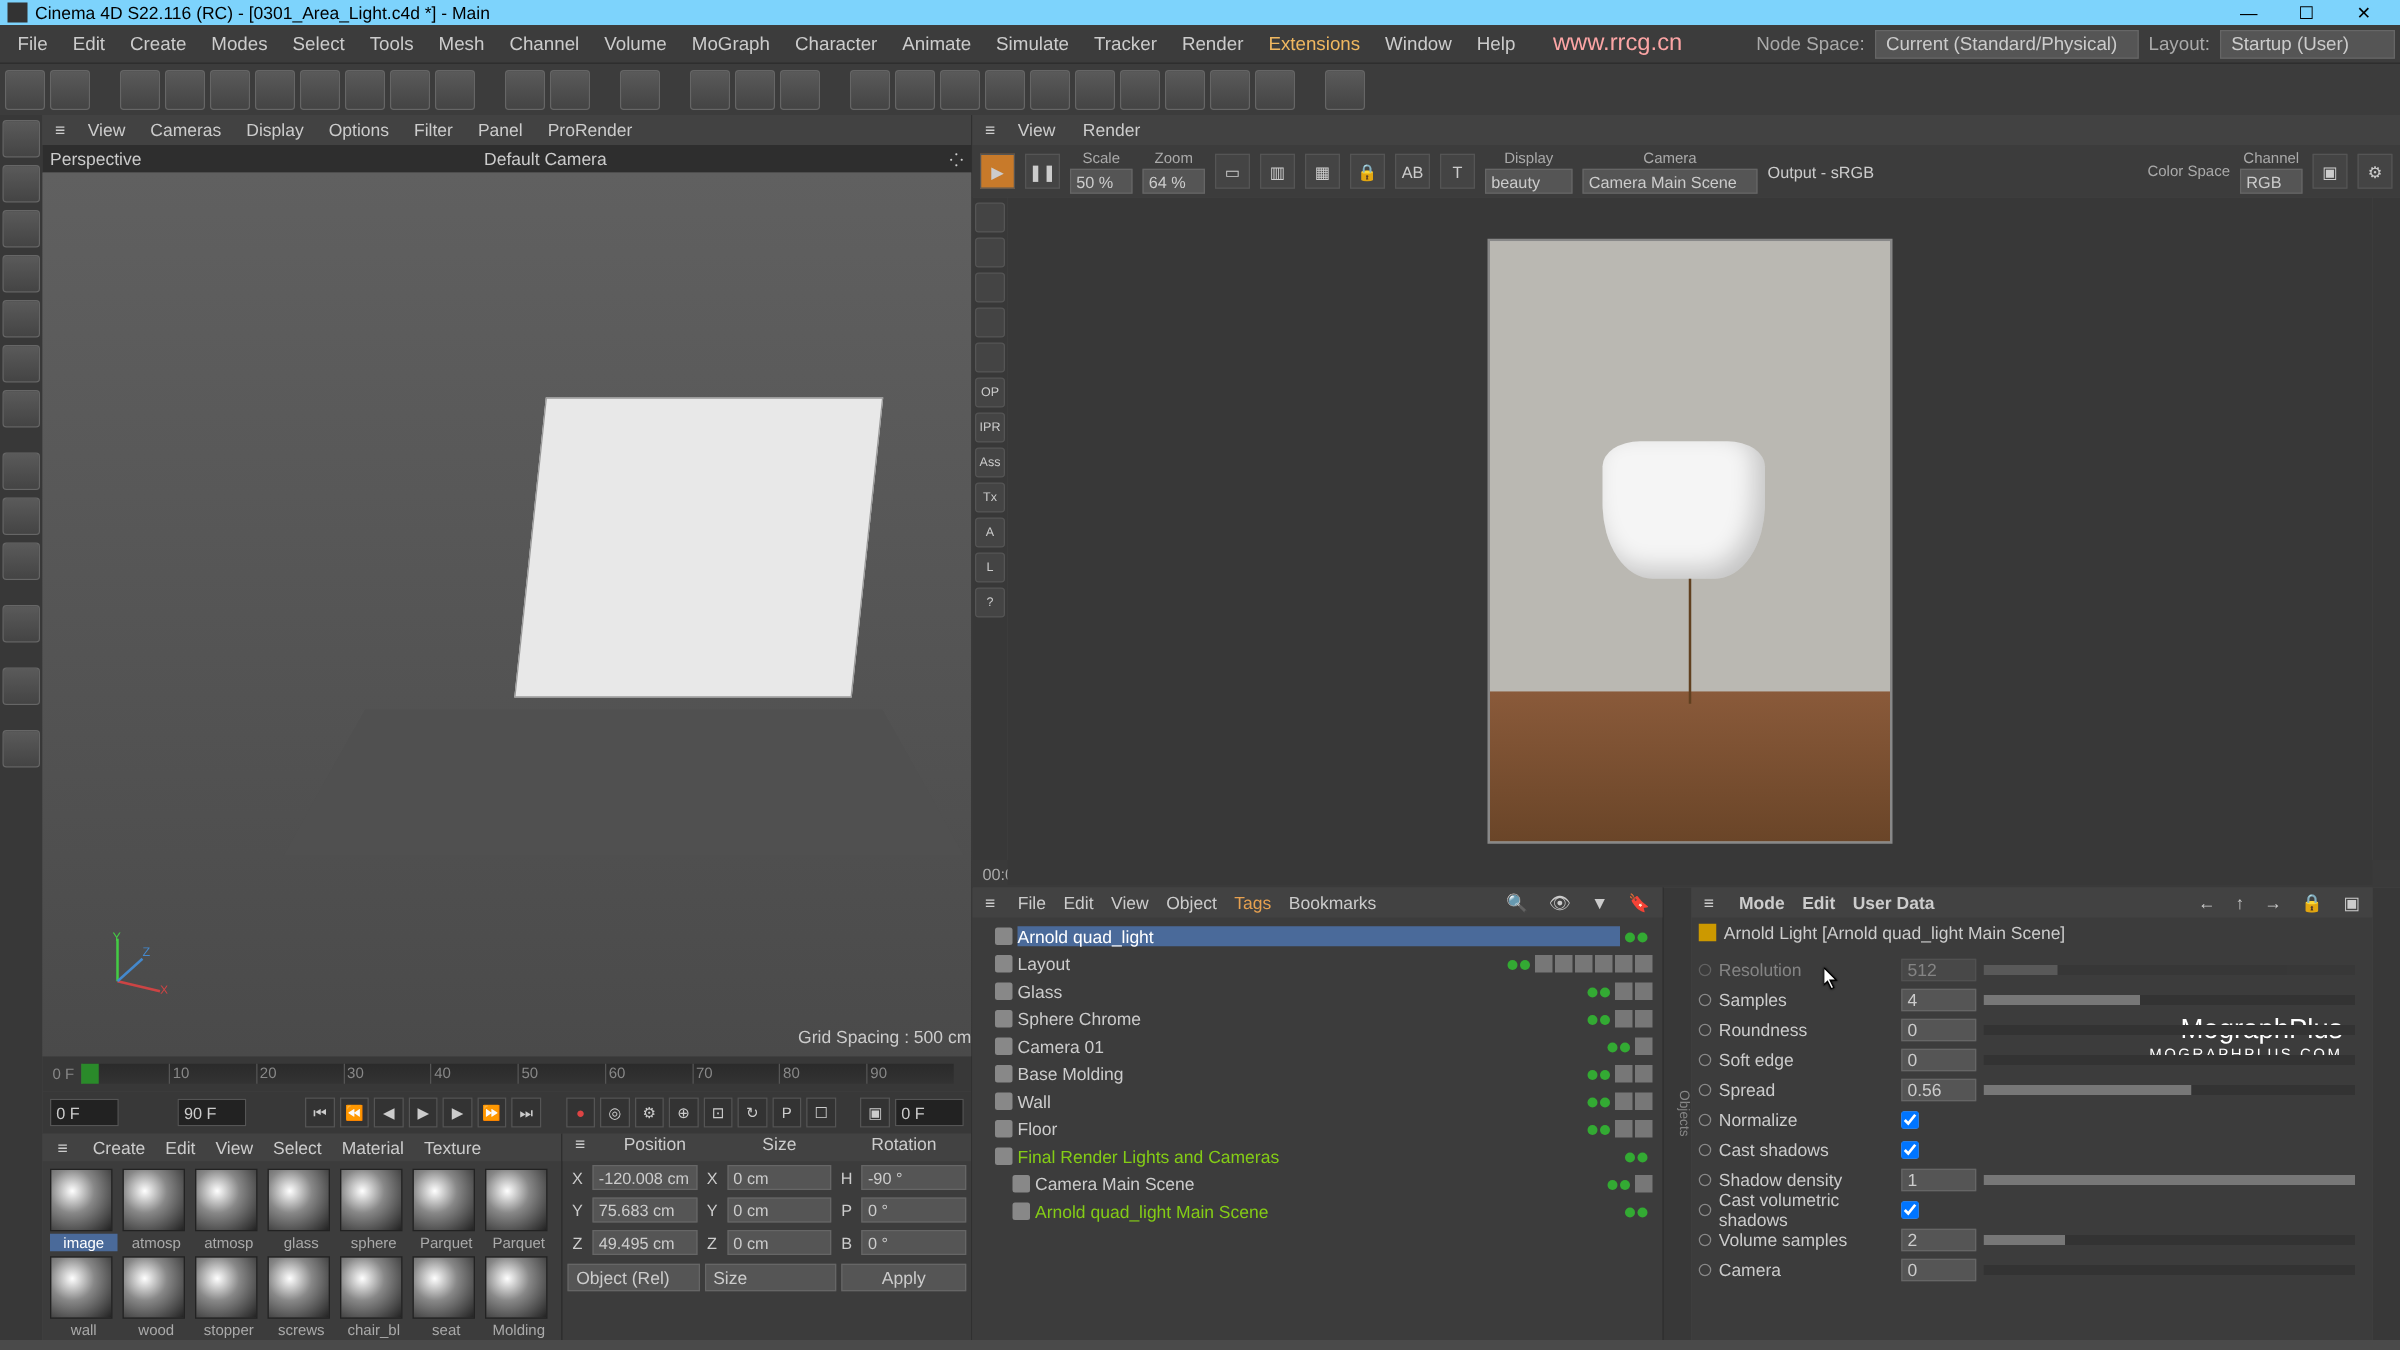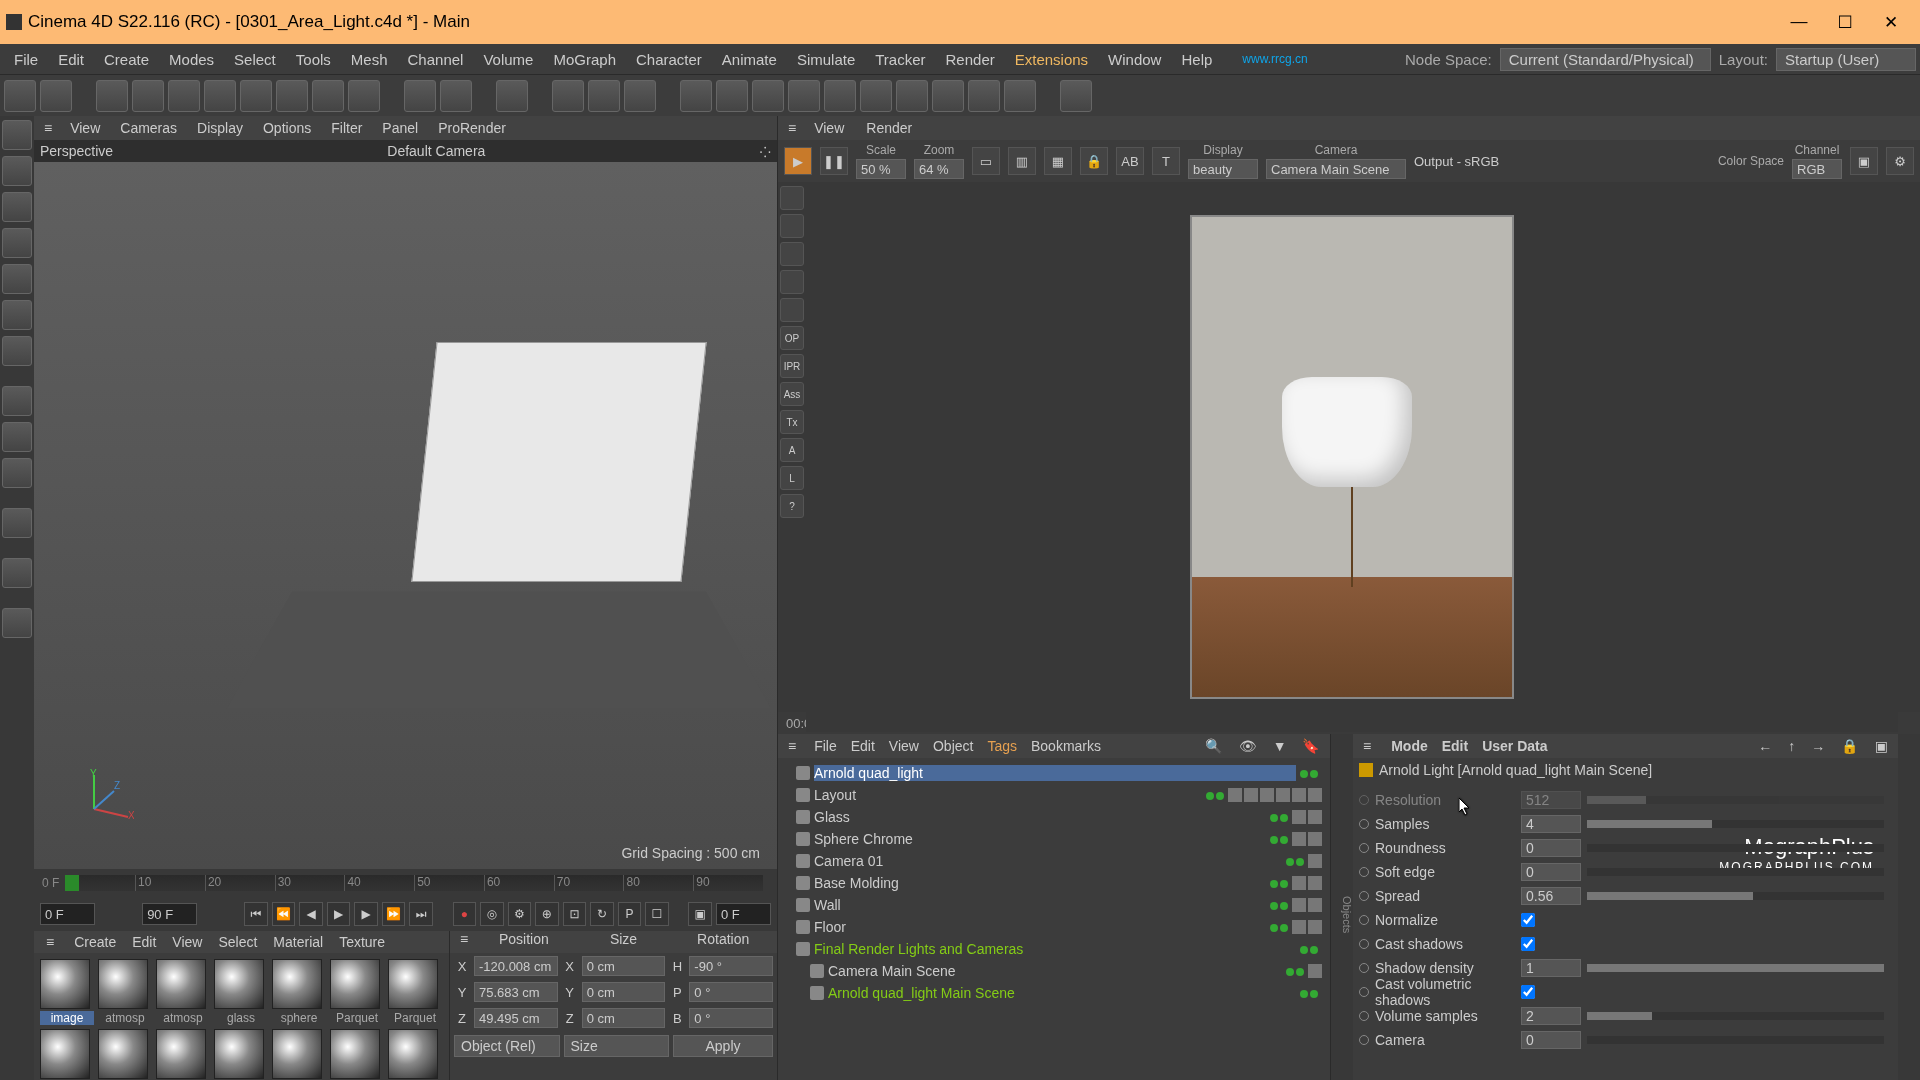--- a/index.html
+++ b/index.html
@@ -1,28 +1,28 @@
 <!DOCTYPE html>
 <html><head>
 <meta charset="utf-8">
 <style>
 * { margin:0; padding:0; box-sizing:border-box; font-family:"Segoe UI",Arial,sans-serif; }
 body { width:1920px; height:1080px; background:#4a4a4a; color:#ccc; font-size:14px; overflow:hidden; }
 
 
-.titlebar { height:44px; background:#fdba74; color:#000; display:flex; align-items:center; padding:0 6px; font-size:17px; }
+.titlebar { height:20px; background:#7dd3fc; color:#000; display:flex; align-items:center; padding:0 6px; font-size:14px; }
 .titlebar-icon { width:16px; height:16px; background:#333; margin-right:6px; }
 .titlebar-ctrls { margin-left:auto; display:flex; }
 .titlebar-ctrls span { width:46px; height:28px; display:flex; align-items:center; justify-content:center; cursor:pointer; color:#000; }
 
 
 .menubar { height:30px; background:#3c3c3c; display:flex; align-items:center; padding:0 4px; font-size:15px; }
 .menubar .menu-item { padding:4px 10px; cursor:pointer; }
 .menubar .menu-item.highlight { color:#f0b860; }
-.menubar .watermark { color:#0ea5e9; margin-left:20px; font-size:12px; }
+.menubar .watermark { color:#fca5a5; margin-left:20px; font-size:19px; }
 .menubar .right-group { margin-left:auto; display:flex; align-items:center; gap:8px; }
 .menubar .label { color:#aaa; }
 .menubar .dropdown { background:#555; border:1px solid #666; color:#ccc; padding:2px 16px 2px 8px; min-width:140px; position:relative; }
 
 
 .iconbar { height:42px; background:#3c3c3c; display:flex; align-items:center; gap:4px; padding:0 4px; border-top:1px solid #2a2a2a; }
 .iconbar .ibtn { width:32px; height:32px; background:linear-gradient(#5a5a5a,#444); border:1px solid #666; border-radius:3px; cursor:pointer; display:flex; align-items:center; justify-content:center; }
 .iconbar .spacer { width:16px; }
 
 
@@ -33,21 +33,21 @@
 .left-tools .tbtn { width:30px; height:30px; background:linear-gradient(#5a5a5a,#444); border:1px solid #666; border-radius:3px; cursor:pointer; }
 
 
 .vp-col { flex:1; display:flex; flex-direction:column; }
 .viewport-header { height:24px; background:#424242; display:flex; align-items:center; gap:2px; padding:0 4px; font-size:14px; }
 .viewport-header .menu { padding:2px 10px; cursor:pointer; }
 .viewport-persp { height:22px; background:#2e2e2e; display:flex; align-items:center; padding:0 6px; font-size:14px; }
 .viewport-persp .center { margin:0 auto; }
 .viewport-canvas { flex:1; background:linear-gradient(#606060,#4a4a4a); position:relative; }
 .viewport-canvas .axis-gizmo { position:absolute; left:50px; bottom:50px; width:50px; height:50px; }
-.viewport-canvas .grid-info { position:absolute; right:17px; bottom:8px; font-size:14px; color:#ccc; }
+.viewport-canvas .grid-info { position:absolute; right:0; bottom:8px; font-size:14px; color:#ccc; }
 .viewport-canvas .scene-box { position:absolute; left:390px; top:180px; width:270px; height:240px; background:#e8e8e8; border:1px solid #999; transform:skewX(-6deg); }
 .viewport-canvas .scene-floor { position:absolute; left:230px; top:380px; width:470px; height:200px; background:#505050; transform:perspective(600px) rotateX(55deg); }
 
 
 .timeline { height:28px; background:#383838; display:flex; align-items:center; padding:0 8px; font-size:12px; color:#888;}
 .timeline .rule { flex:1; height:16px; background:linear-gradient(#2a2a2a,#333); margin:0 6px; position:relative; display:flex; }
 .timeline .rule span { flex:1; text-align:left; font-size:12px; color:#888; border-left:1px solid #555; padding-left:2px; }
 .timeline .marker { position:absolute; left:0; width:14px; height:16px; background:#2a8a2a; }
 
 .transport { height:34px; background:#383838; display:flex; align-items:center; gap:4px; padding:0 6px; }

